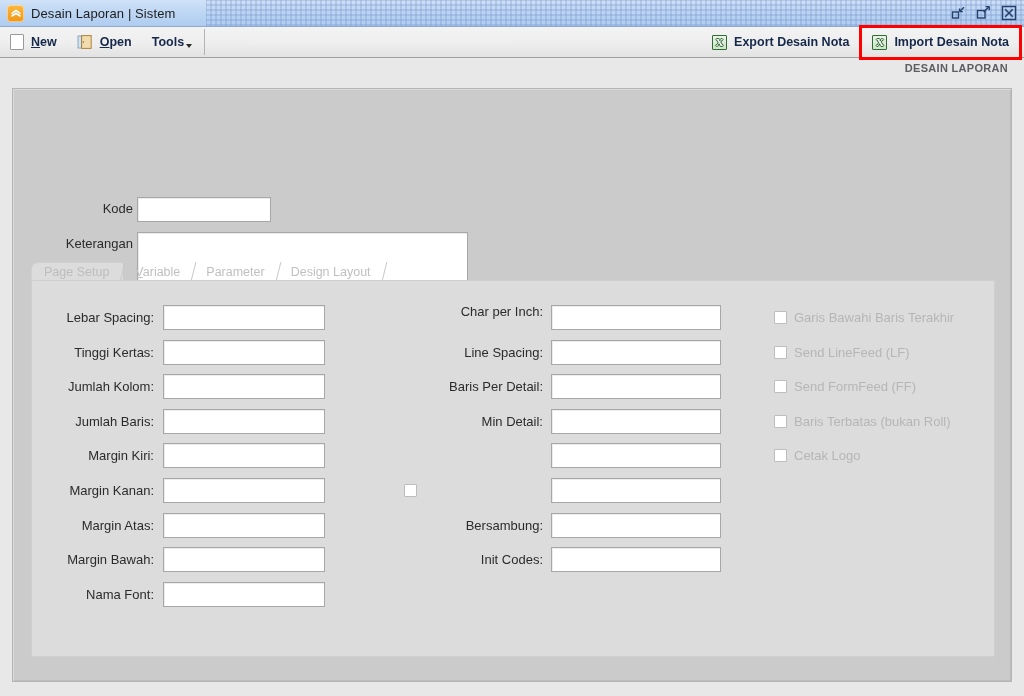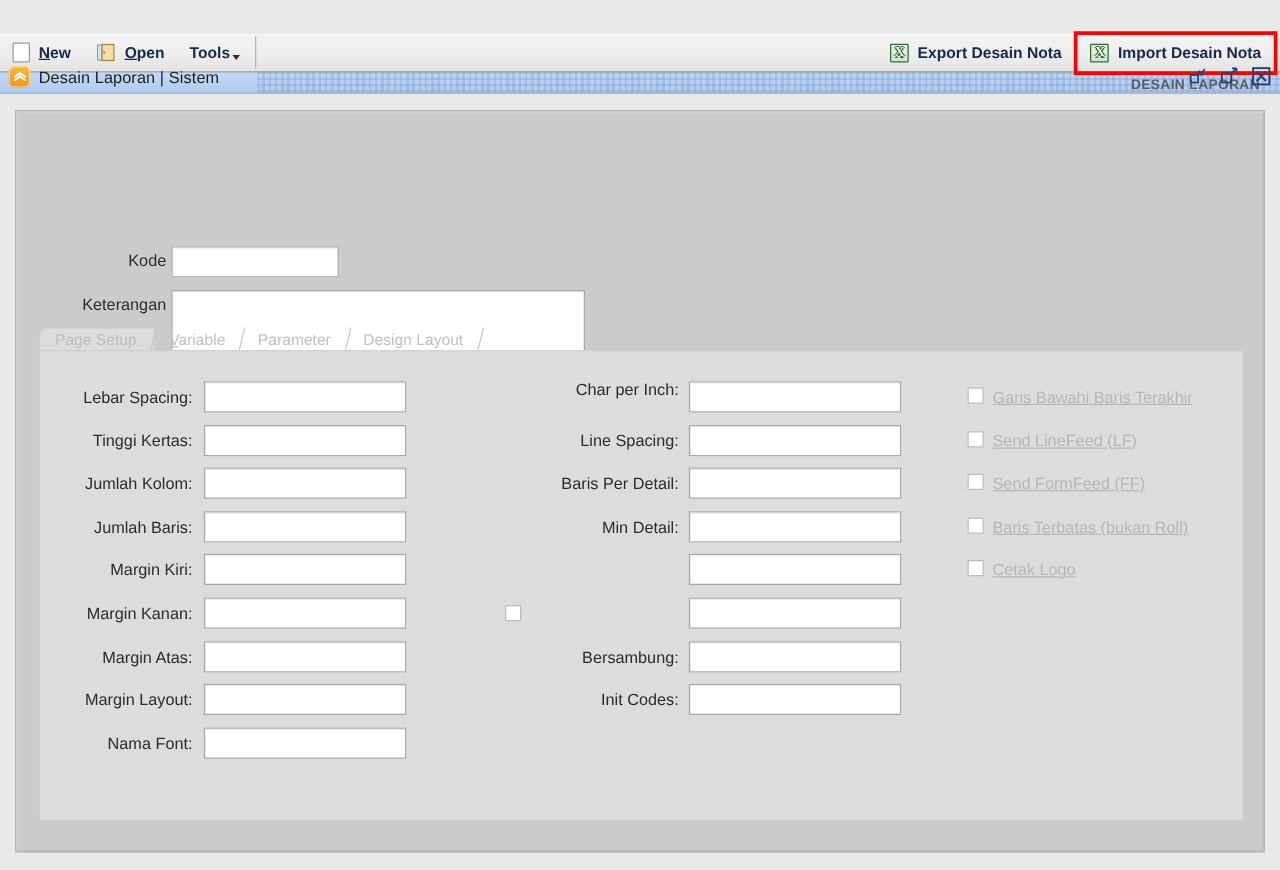--- a/index.html
+++ b/index.html
@@ -12,21 +12,21 @@
   }
 
   
   #titlebar {
     position: absolute; left: 0; top: 0; width: 1024px; height: 27px;
     background:
       repeating-linear-gradient(90deg, rgba(120,150,205,0.30) 0 2px, rgba(255,255,255,0) 2px 5px),
       repeating-linear-gradient(0deg, rgba(120,150,205,0.30) 0 2px, rgba(255,255,255,0) 2px 5px),
       linear-gradient(to bottom, #cfe0f6 0%, #bdd5f2 45%, #aecbef 100%);
     border-bottom: 1px solid #8fa9c8;
-    display: flex; align-items: center; margin-top: 48px;
+    display: flex; align-items: center;
   }
   #titlebar .solidcap {
     position: absolute; left: 0; top: 0; height: 26px; width: 206px;
     background: linear-gradient(to bottom,#cfe2f8 0%, #bdd6f3 50%, #afccf0 100%);
   }
   .tb-icon {
     position: relative; z-index: 3;
     width: 17px; height: 17px; margin-left: 7px; margin-right: 7px;
     background: linear-gradient(to bottom,#fcb73e,#f29614);
     border-radius: 4px;
@@ -160,22 +160,22 @@
     border: 1px solid #cfcfcf;
     border-top-left-radius: 2px;
   }
 
   
   .fl { position: absolute; font-size: 13px; color: #2b2b2b; text-align: right; white-space: nowrap; }
   .fi { position: absolute; height: 25px; }
 
   
   .cbrow {
-    position: absolute; display: flex; gap: 7px;
-    font-size: 13px; color: #b6b6b6; white-space: nowrap; text-decoration: underline;
+    position: absolute; display: flex; align-items: center; gap: 7px;
+    font-size: 13px; color: #b6b6b6; white-space: nowrap;
   }
   .cbox {
     width: 13px; height: 13px; background: #ffffff;
     border: 1px solid #bdbdbd; border-radius: 1px; flex: 0 0 auto;
   }
 </style>
 </head>
 <body>
 
 <div id="titlebar">
@@ -288,21 +288,21 @@
       <div class="fl" style="left: 0px; width: 122px; top: 98.2px;">Jumlah Kolom:</div>
       <input type="text" class="fi txt" style="left: 131px; width: 162px; top: 93.2px;">
       <div class="fl" style="left: 0px; width: 122px; top: 132.8px;">Jumlah Baris:</div>
       <input type="text" class="fi txt" style="left: 131px; width: 162px; top: 127.8px;">
       <div class="fl" style="left: 0px; width: 122px; top: 167.4px;">Margin Kiri:</div>
       <input type="text" class="fi txt" style="left: 131px; width: 162px; top: 162.4px;">
       <div class="fl" style="left: 0px; width: 122px; top: 202px;">Margin Kanan:</div>
       <input type="text" class="fi txt" style="left: 131px; width: 162px; top: 197px;">
       <div class="fl" style="left: 0px; width: 122px; top: 236.6px;">Margin Atas:</div>
       <input type="text" class="fi txt" style="left: 131px; width: 162px; top: 231.6px;">
-      <div class="fl" style="left: 0px; width: 122px; top: 271.2px;">Margin Layout:</div>
+      <div class="fl" style="left: 0px; width: 122px; top: 271.2px;">Margin Bawah:</div>
       <input type="text" class="fi txt" style="left: 131px; width: 162px; top: 266.2px;">
       <div class="fl" style="left: 0px; width: 122px; top: 305.8px;">Nama Font:</div>
       <input type="text" class="fi txt" style="left: 131px; width: 162px; top: 300.8px;">
       <div class="fl" style="left: 280px; width: 231px; top: 23px;">Char per Inch:</div>
       <input type="text" class="fi txt" style="left: 519px; width: 170px; top: 24px;">
       <div class="fl" style="left: 280px; width: 231px; top: 63.6px;">Line Spacing:</div>
       <input type="text" class="fi txt" style="left: 519px; width: 170px; top: 58.6px;">
       <div class="fl" style="left: 280px; width: 231px; top: 98.2px;">Baris Per Detail:</div>
       <input type="text" class="fi txt" style="left: 519px; width: 170px; top: 93.2px;">
       <div class="fl" style="left: 280px; width: 231px; top: 132.8px;">Min Detail:</div>

